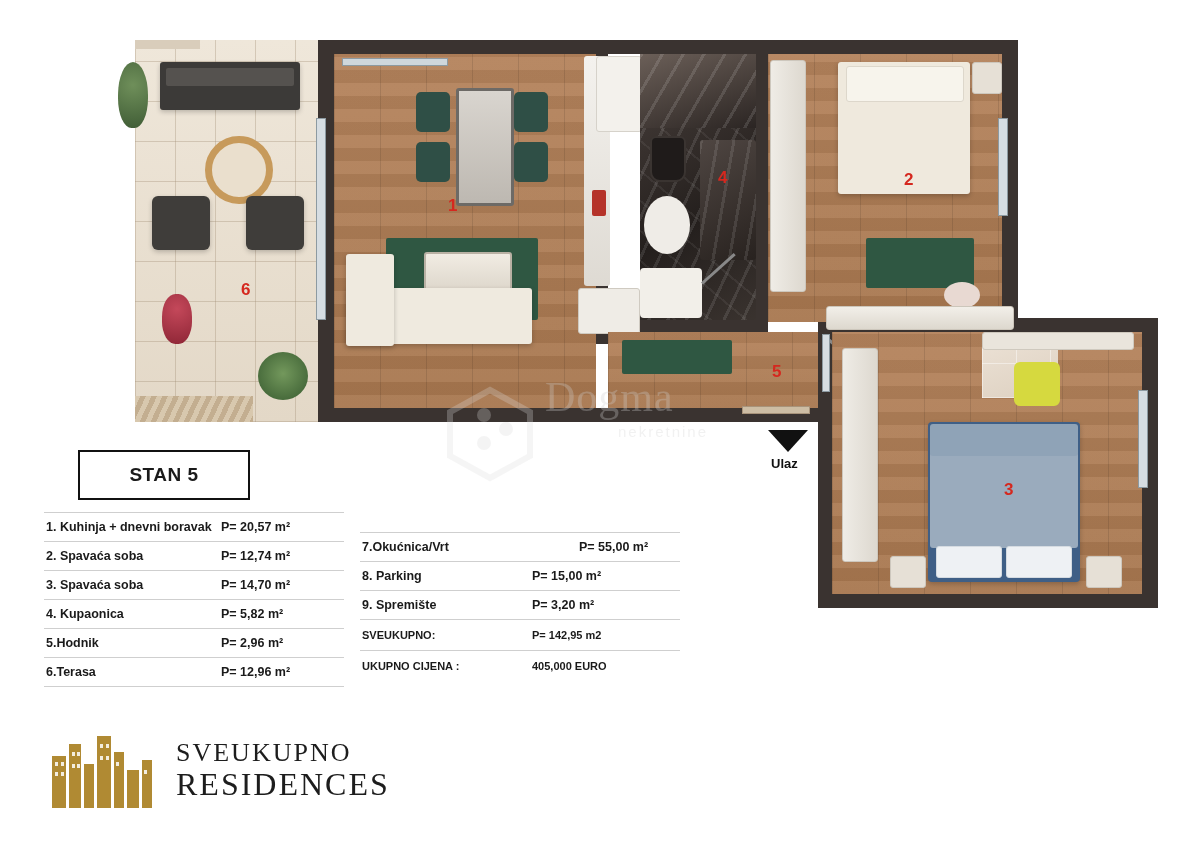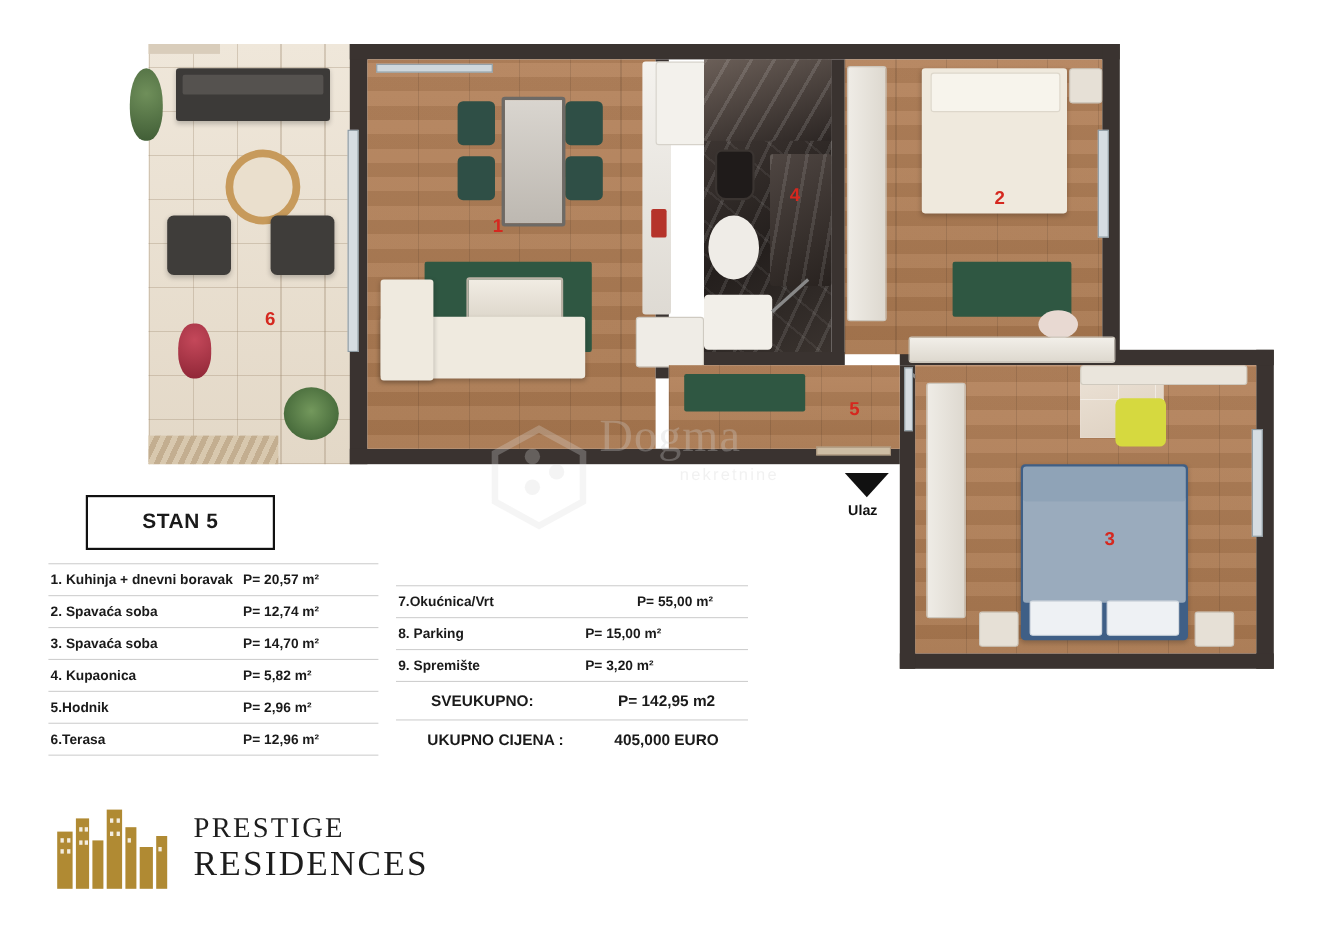--- a/index.html
+++ b/index.html
@@ -77,21 +77,21 @@
   .legend .row:first-child{border-top:1px solid #cfcfcf;}
   .legend .nm{width:175px;font-weight:bold;}
   .legend .ar{font-weight:bold;}
   .legend .row.total .nm{width:175px;}
 
   .legend2{position:absolute;left:360px;top:532px;width:320px;font-size:12.5px;}
   .legend2 .row{display:flex;border-bottom:1px solid #cfcfcf;padding:7px 0 7px 2px;}
   .legend2 .row:first-child{border-top:1px solid #cfcfcf;gap:47px;}
   .legend2 .nm{width:170px;font-weight:bold;}
   .legend2 .ar{font-weight:bold;}
-  .legend2 .row.big{font-size:14px;padding:9px 0 9px 2px;justify-content:center;}
+  .legend2 .row.big{font-size:11px;padding:9px 0 9px 2px;}
   .legend2 .row.big .nm{width:170px;}
 
   
   .brand{position:absolute;left:48px;top:728px;display:flex;align-items:center;gap:16px;}
   .brand-txt{display:flex;flex-direction:column;line-height:1.12;}
   .brand-txt .l1{font-family:"Liberation Serif", serif;font-size:26px;letter-spacing:2px;color:#1d1d1d;}
   .brand-txt .l2{font-family:"Liberation Serif", serif;font-size:32px;letter-spacing:2px;color:#1d1d1d;}
 </style>
 </head>
 <body>
@@ -310,18 +310,18 @@
           <rect x="29" y="36" width="3" height="4"></rect>
         <rect x="52" y="16" width="3" height="4"></rect>
           <rect x="58" y="16" width="3" height="4"></rect>
         <rect x="52" y="28" width="3" height="4"></rect>
           <rect x="58" y="28" width="3" height="4"></rect>
         <rect x="68" y="34" width="3" height="4"></rect>
           <rect x="96" y="42" width="3" height="4"></rect>
       </g>
     </svg>
     <div class="brand-txt">
-      <div class="l1">PRESTIGE</div>
+      <div class="l1">SVEUKUPNO</div>
       <div class="l2">RESIDENCES</div>
     </div>
   </div>
 
 </div>
 
 </body></html>

